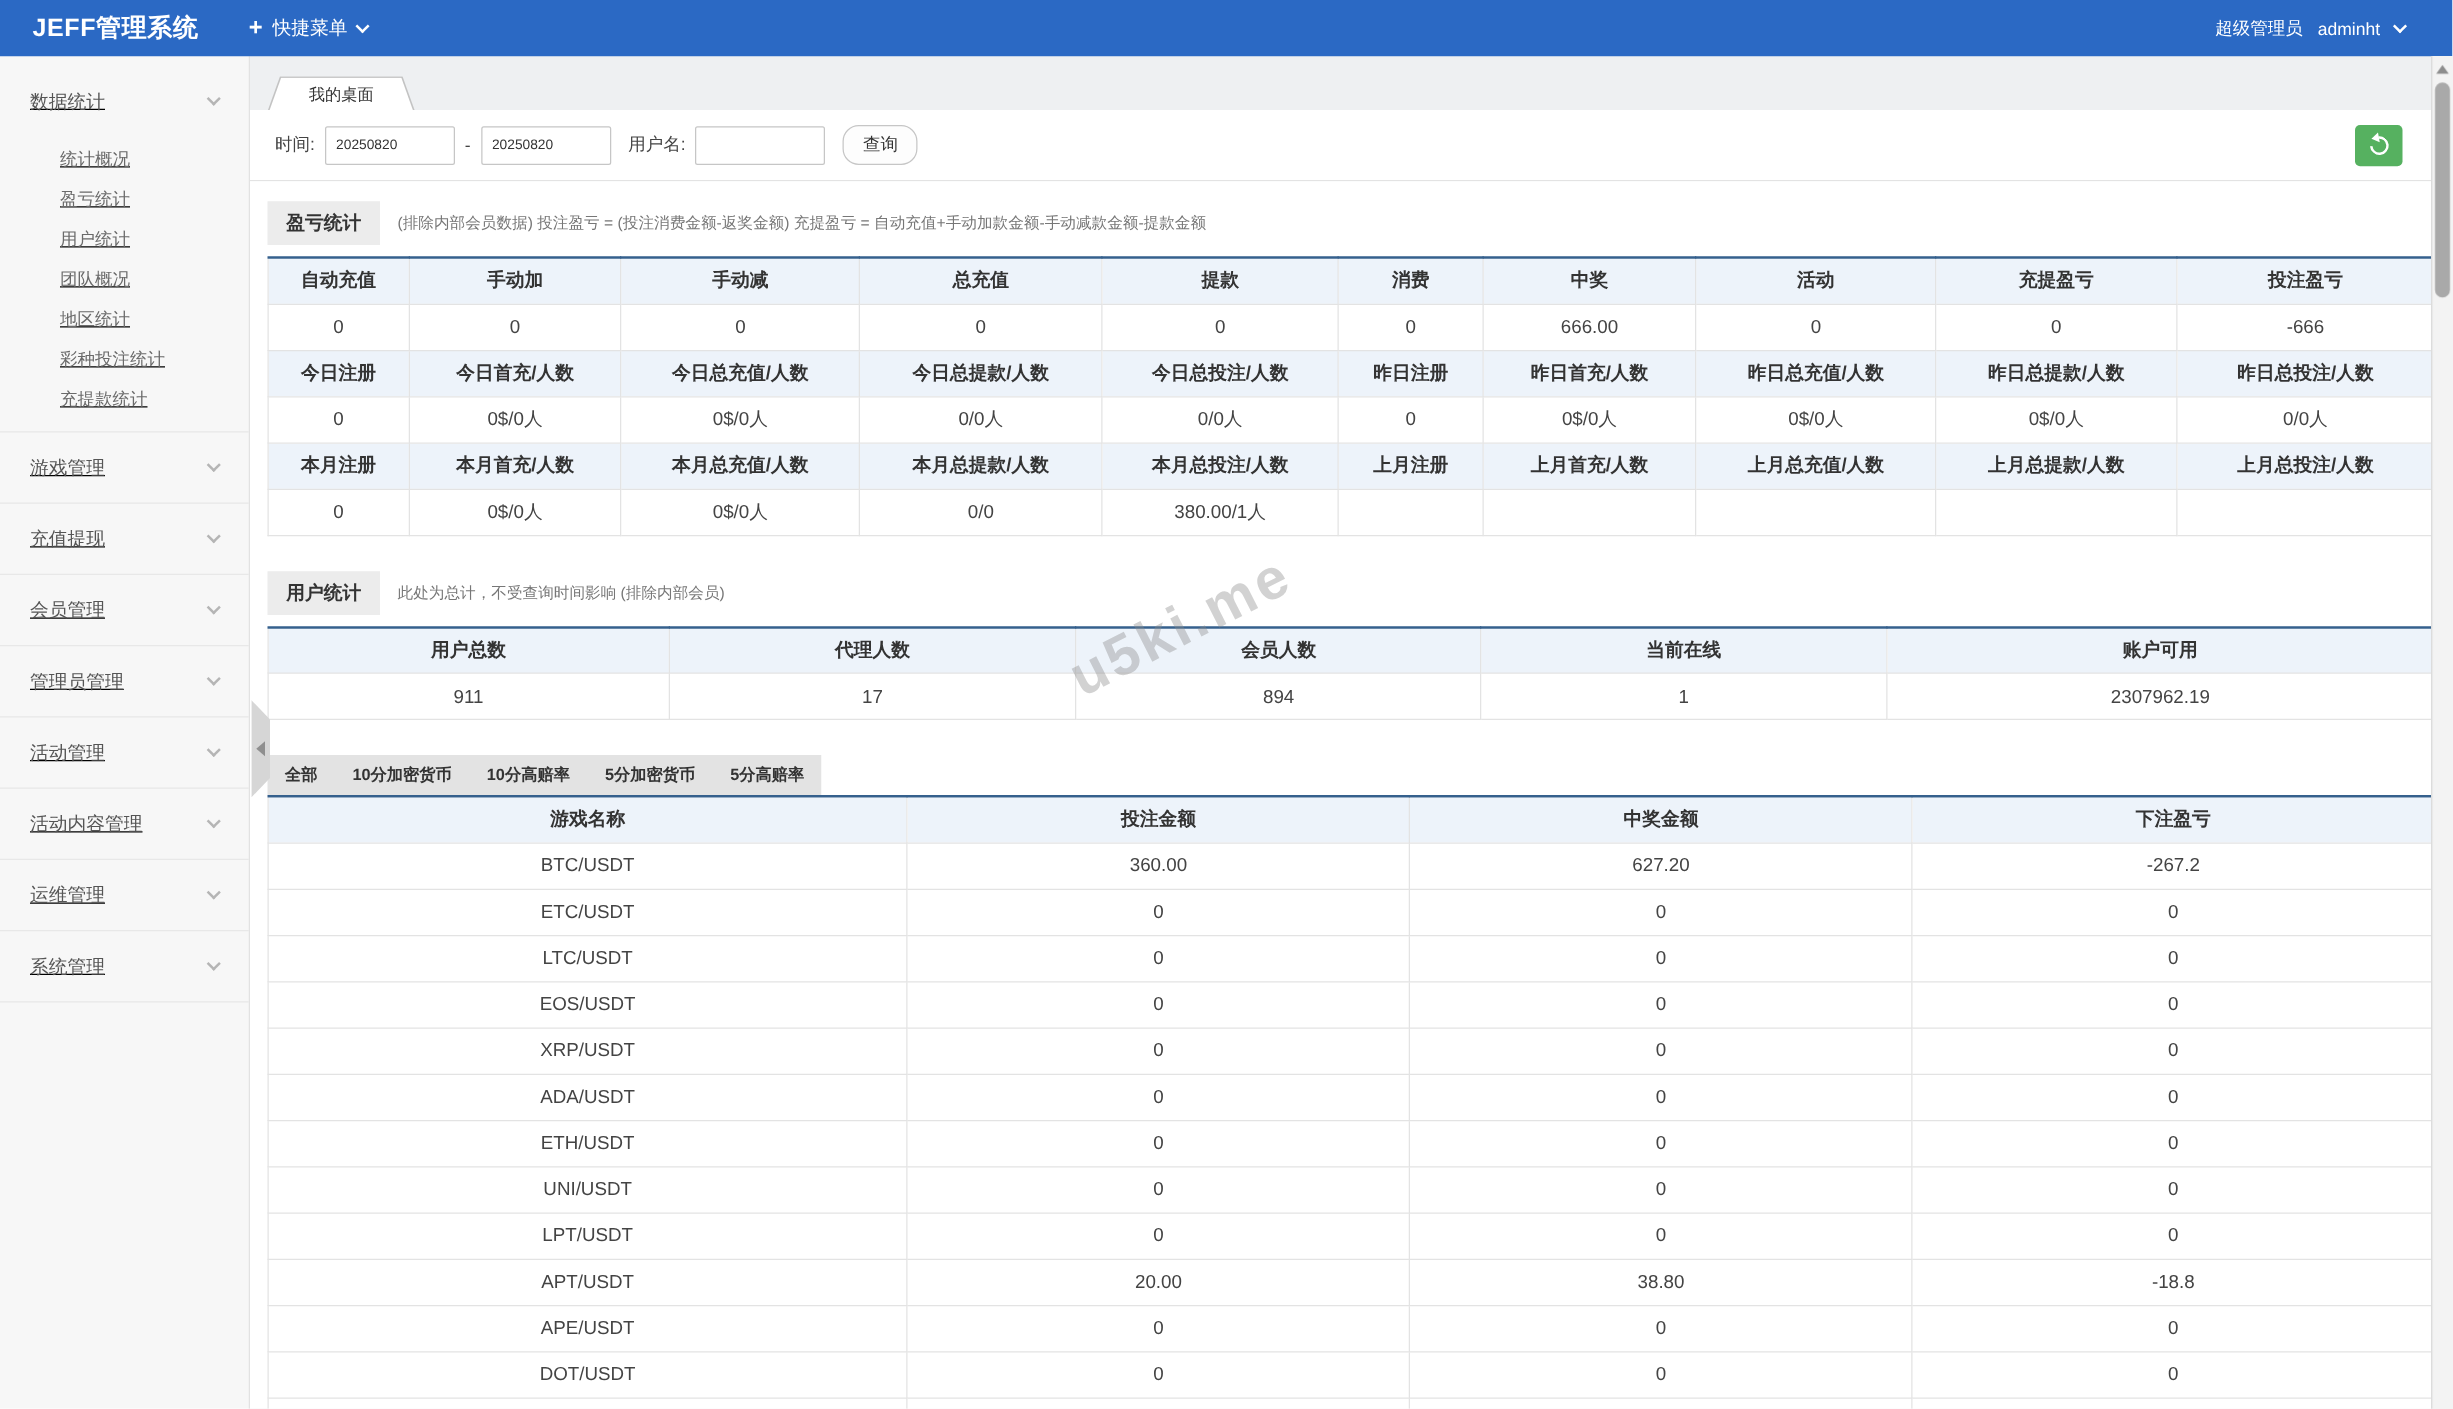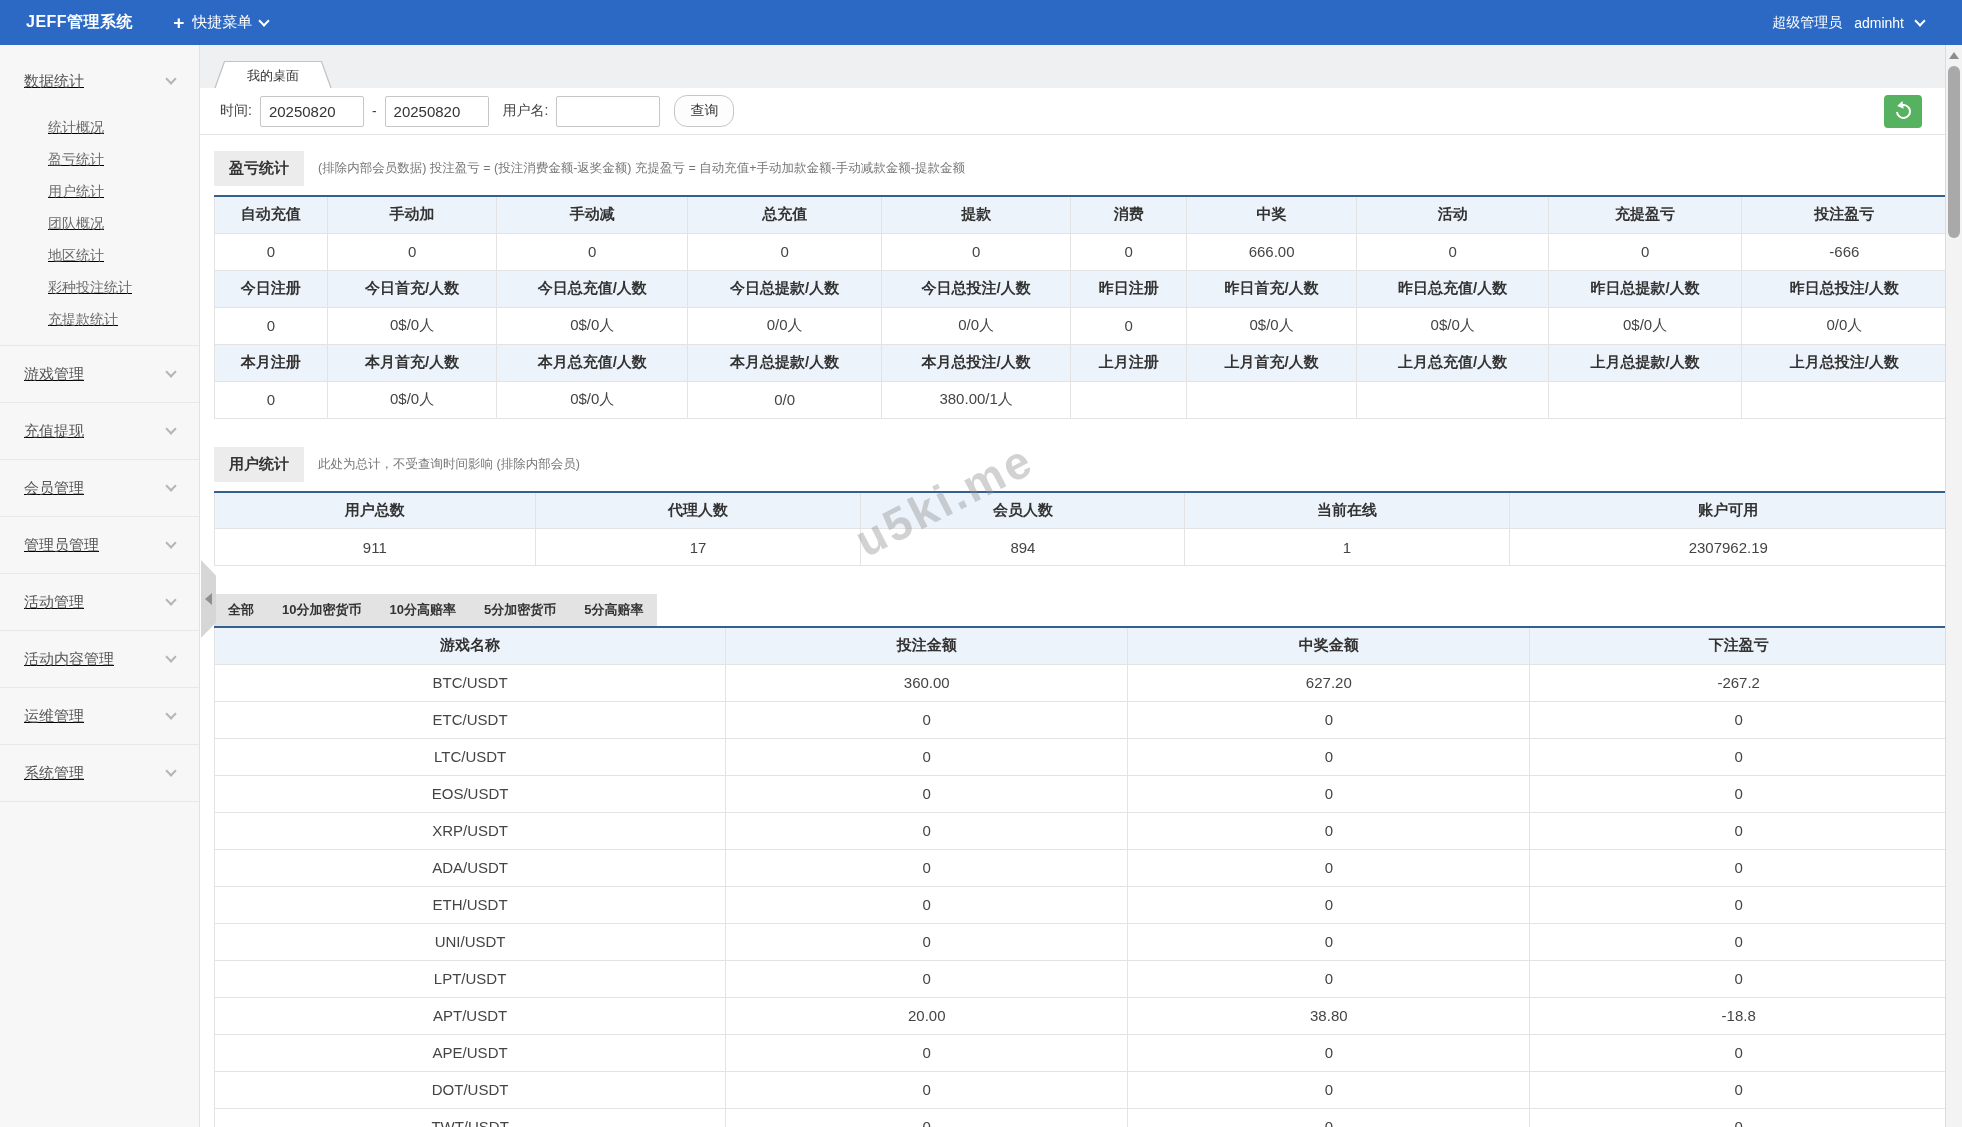--- a/index.html
+++ b/index.html
@@ -1,21 +1,21 @@
 <!DOCTYPE html>
 <html><head>
 <meta charset="utf-8">
 <style>
   * { box-sizing: border-box; margin: 0; padding: 0; }
   html,body { width:1962px; height:1127px; overflow:hidden; background:#fff;
     font-family:"Liberation Sans","DejaVu Sans",sans-serif; }
 
   
   .topbar{height:45px;background:#2b69c4;color:#fff;display:flex;align-items:center;position:relative;z-index:5;}
-  .brand{font-size:16px;font-weight:bold;padding:0 24px 0 26px;letter-spacing:.5px;}
+  .brand{font-size:20px;font-weight:bold;padding:0 24px 0 26px;letter-spacing:.5px;}
   .quickmenu{display:flex;align-items:center;gap:8px;font-size:15px;cursor:pointer;margin-left:16px;}
   .plus{font-size:19px;font-weight:bold;line-height:1;}
   .topbar-right{margin-left:auto;display:flex;align-items:center;gap:12px;font-size:14px;padding-right:38px;cursor:pointer;}
   .chev{width:8px;height:8px;border-right:2px solid #fff;border-bottom:2px solid #fff;
     transform:rotate(45deg);display:inline-block;margin-top:-4px;}
   .chev-gray{border-color:#b5b5b5;}
 
   
   .layout{display:flex;height:1082px;position:relative;}
   .sidebar{width:200px;background:#f7f7f7;border-right:1px solid #e2e2e2;flex-shrink:0;padding-top:8px;}
@@ -29,23 +29,23 @@
   .tri-left{width:0;height:0;border-top:6px solid transparent;border-bottom:6px solid transparent;border-right:7px solid #8f8f8f;}
 
   
   .main{flex:1;background:#eef0f2;position:relative;overflow:hidden;}
   .tabstrip{height:27px;margin-top:16px;position:relative;}
   .tab-outer{position:absolute;left:14px;bottom:-1px;width:118px;height:28px;background:#c3c3c3;
     clip-path:polygon(10px 0,108px 0,118px 28px,0 28px);}
   .tab-inner{position:absolute;left:1px;top:1px;width:116px;height:28px;background:#fff;
     clip-path:polygon(10px 0,106px 0,116px 28px,0 28px);display:flex;align-items:center;justify-content:center;
     font-size:13px;color:#333;cursor:pointer;}
-  .filterbar{height:47px;background:#fff;border-bottom:1px solid #e3e3e3;display:flex;align-items:center;
+  .filterbar{height:57px;background:#fff;border-bottom:1px solid #e3e3e3;display:flex;align-items:center;
     padding:0 14px;gap:8px;font-size:14px;color:#444;position:relative;justify-content:space-between;}
-  .txt{height:31px;border:1px solid #c6c6c6;border-radius:2px;width:104px;padding:0 8px;font-size:15px;color:#333;background:#fff;}
+  .txt{height:31px;border:1px solid #c6c6c6;border-radius:2px;width:104px;padding:0 8px;font-size:11px;color:#333;background:#fff;}
   .lbl{margin-left:6px;}
   .btn-query{height:32px;padding:0 15px;margin-left:6px;background:#fdfdfd;border:1px solid #c6c6c6;border-radius:13px;
     font-size:14px;color:#333;cursor:pointer;}
   .btn-refresh{margin-left:auto;margin-right:26px;width:38px;height:33px;background:#56b160;border:none;border-radius:4px;
     cursor:pointer;display:flex;align-items:center;justify-content:center;position:relative;}
   .refresh-glyph{width:15px;height:15px;border:2px solid #fff;border-radius:50%;border-left-color:transparent;
     position:relative;transform:rotate(40deg);}
   .refresh-glyph::after{content:"";position:absolute;left:-4px;top:-1px;width:0;height:0;
     border-top:4px solid transparent;border-bottom:4px solid transparent;border-right:6px solid #fff;transform:rotate(-50deg);}
 

